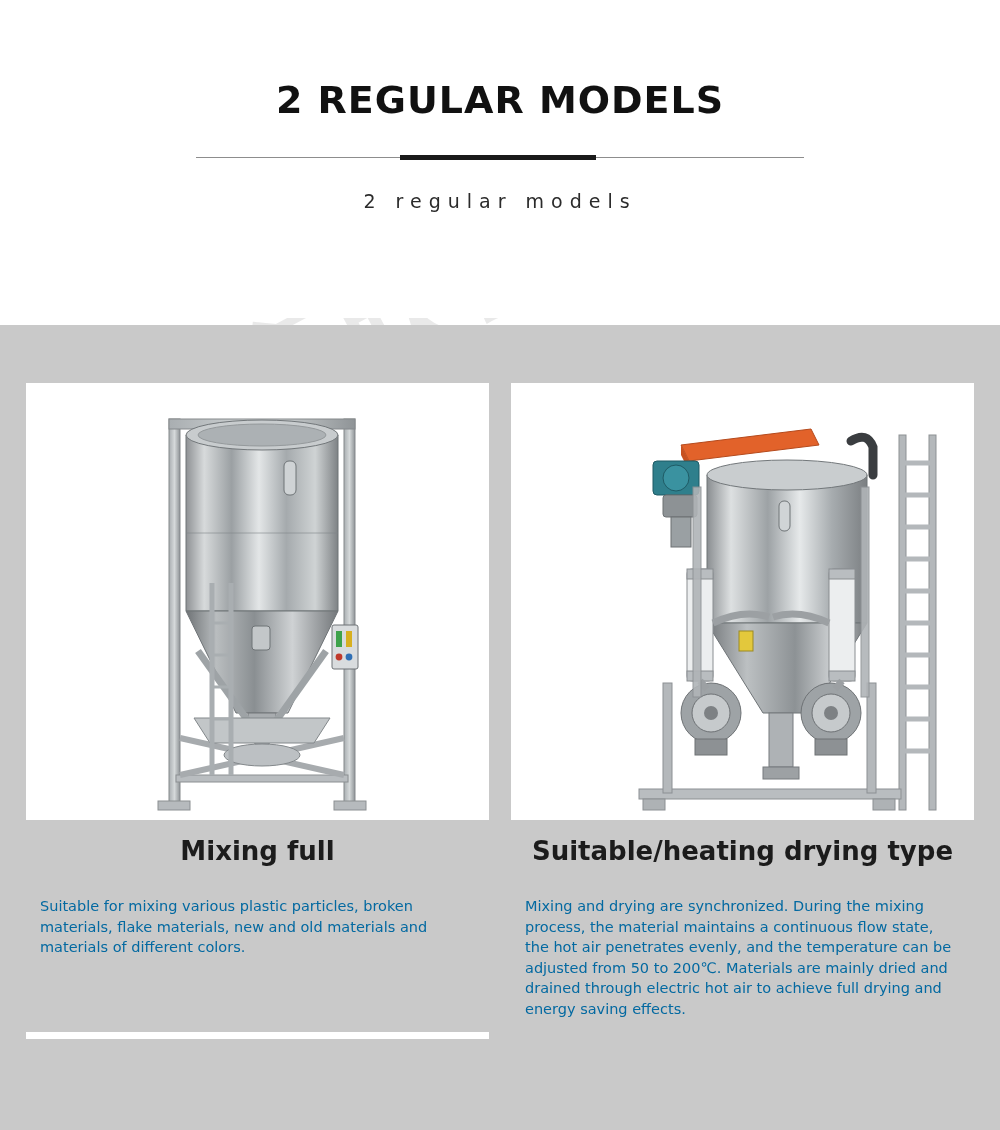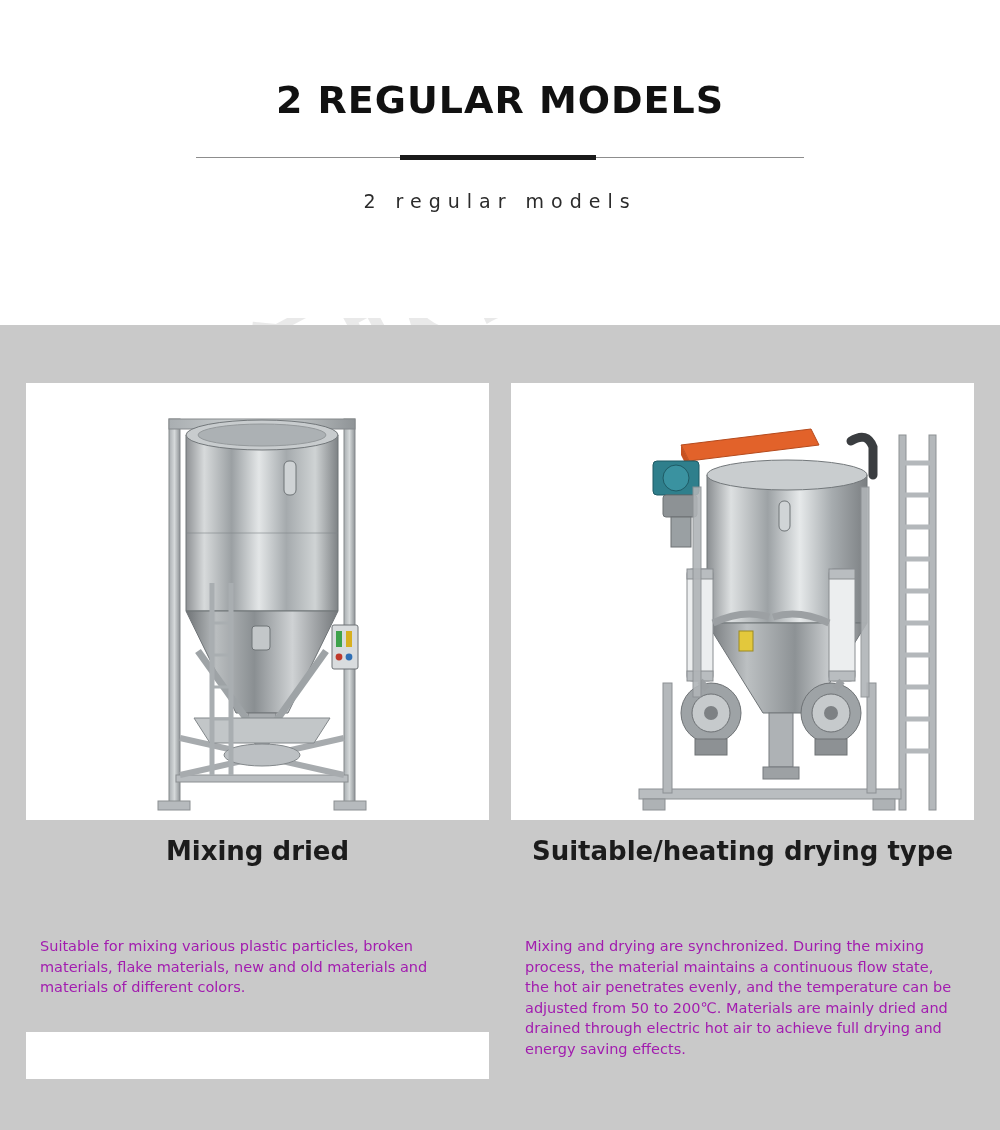--- a/index.html
+++ b/index.html
@@ -135,23 +135,22 @@
     letter-spacing: 0px;
   }
   .desc-wrap {
     background: #c9c9c9;
     padding: 14px 14px 20px 14px;
     min-height: 150px;
   }
   .desc {
     font-size: 14.5px;
     line-height: 1.42;
-    color: #a21caf;
+    color: #0369a1;
     font-family: "DejaVu Sans", sans-serif;
-    margin-top: 40px;
   }
   svg.machine { position: absolute; left: 0; top: 0; }
 </style>
 </head>
 <body>
 
 <div class="page">
 
   <div class="header">
     <div class="title">2 REGULAR MODELS</div>
@@ -237,21 +236,21 @@
 
           <line x1="186" y1="200" x2="186" y2="392" stroke="#a9aeb1" stroke-width="5"></line>
           <line x1="205" y1="200" x2="205" y2="392" stroke="#a9aeb1" stroke-width="5"></line>
           <line x1="186" y1="240" x2="205" y2="240" stroke="#a9aeb1" stroke-width="3"></line>
           <line x1="186" y1="272" x2="205" y2="272" stroke="#a9aeb1" stroke-width="3"></line>
           <line x1="186" y1="304" x2="205" y2="304" stroke="#a9aeb1" stroke-width="3"></line>
           <line x1="186" y1="336" x2="205" y2="336" stroke="#a9aeb1" stroke-width="3"></line>
         </svg>
       </div>
       <div class="caption-bar">
-        <div class="caption">Mixing dried</div>
+        <div class="caption">Mixing full</div>
       </div>
       <div class="desc-wrap">
         <div class="desc">Suitable for mixing various plastic particles, broken materials, flake materials, new and old materials and materials of different colors.</div>
       </div>
     </div>
 
     <div class="card">
       <div class="photo">
         <svg class="machine" width="463" height="437" viewBox="0 0 463 437">
           <defs>

